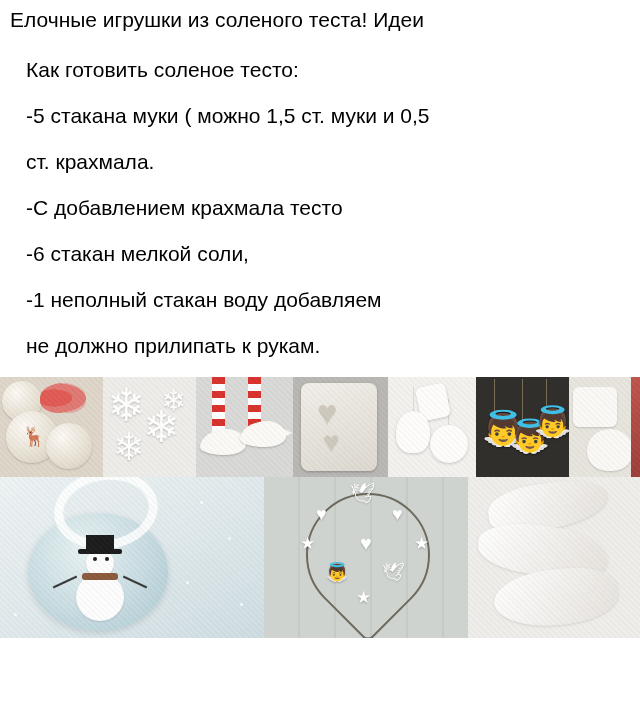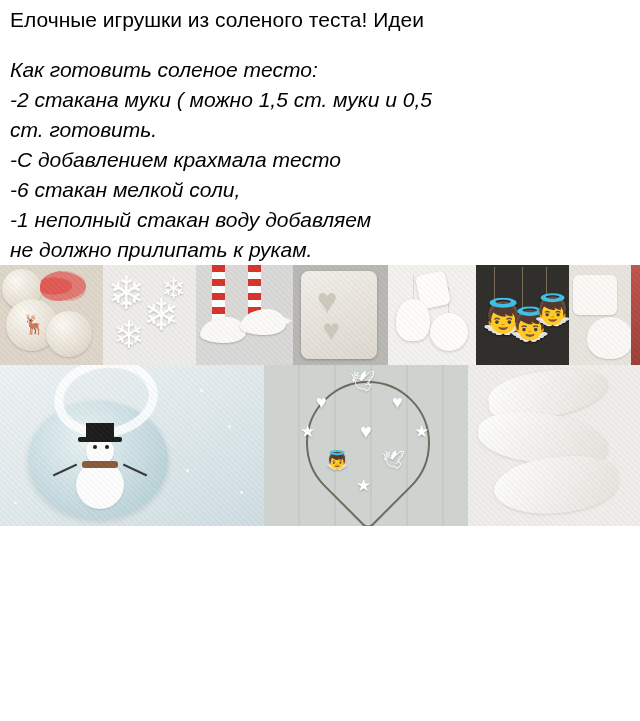--- a/index.html
+++ b/index.html
@@ -29,22 +29,21 @@
     font-weight: 400;
     margin: 0 0 22px 0;
     white-space: nowrap;
   }
   .recipe {
     font-size: 21px;
     line-height: 30px;
     margin: 0;
   }
   .recipe p {
-    margin: 0;
-    font-style: italic;
+    margin: 16px;
   }
   
   .strip {
     display: flex;
     width: 640px;
   }
   .strip1 { height: 100px; }
   .strip2 { height: 161px; }
   .cell {
     position: relative;
@@ -310,22 +309,22 @@
 </style>
 </head>
 <body>
 
 <div class="page">
 
   <div class="text-block">
     <h1 class="title">Елочные игрушки из соленого теста! Идеи</h1>
     <div class="recipe">
       <p>Как готовить соленое тесто:</p>
-      <p>-2 стакана муки ( можно 1,5 ст. муки и 0,5</p>
-      <p>ст. готовить.</p>
+      <p>-5 стакана муки ( можно 1,5 ст. муки и 0,5</p>
+      <p>ст. крахмала.</p>
       <p>-С добавлением крахмала тесто</p>
       <p>-6 стакан мелкой соли,</p>
       <p>-1 неполный стакан воду добавляем</p>
       <p>не должно прилипать к рукам.</p>
     </div>
   </div>
 
   <div class="strip strip1">
 
     <div class="cell c1 tex-grain">

